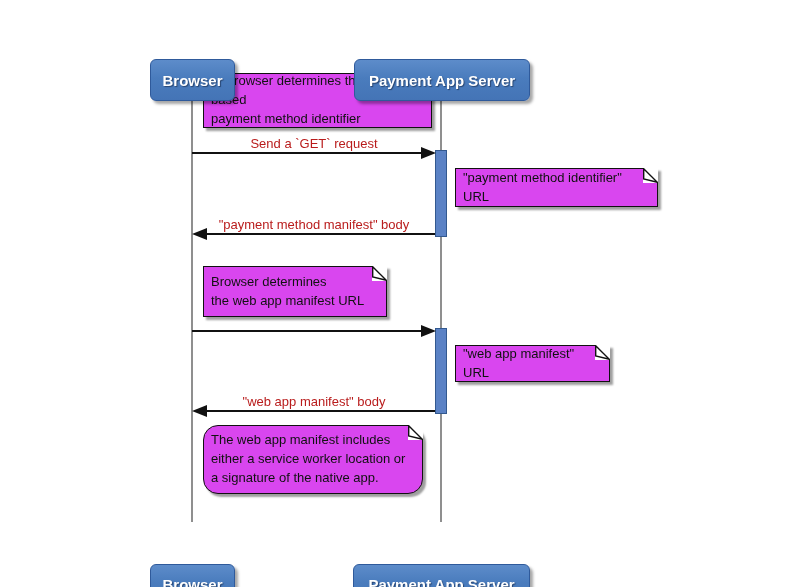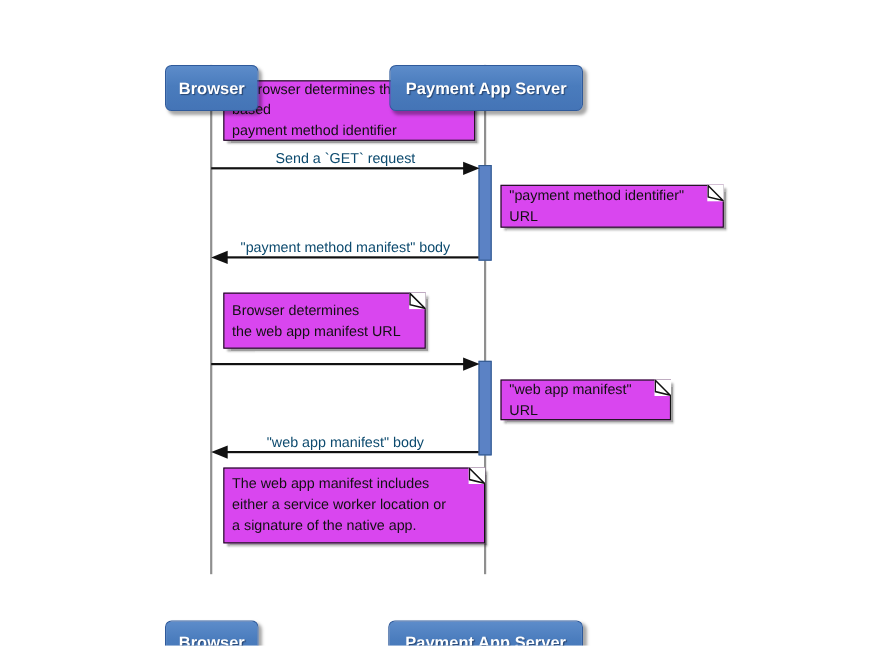--- a/index.html
+++ b/index.html
@@ -31,21 +31,21 @@
     border-top:6px solid transparent; border-bottom:6px solid transparent;
     border-left:15px solid #111;
   }
   .arrow-left {
     position:absolute; width:0; height:0;
     border-top:6px solid transparent; border-bottom:6px solid transparent;
     border-right:15px solid #111;
   }
   .msg-label {
     position:absolute; left:192px; width:244px; text-align:center;
-    font-size:13px; color:#0c4a6e; white-space:nowrap;
+    font-size:13px; color:#b91c1c; white-space:nowrap;
   }
   .note {
     position:absolute; background:#d946ef;
     border:1.4px solid #111; box-shadow:3px 3px 2px rgba(0,0,0,0.38);
     box-sizing:border-box;
     display:flex; align-items:center;
   }
   .note-text {
     padding:4px 7px; font-size:13px; color:#111;
     line-height:1.45; white-space:pre-line;
@@ -104,21 +104,21 @@
     </svg>
   </div>
 
   <div class="note" style="left:455px; top:345px; width:155px; height:37px;">
     <span class="note-text">"web app manifest" URL</span>
     <svg class="fold" viewBox="0 0 15 15">
       <path d="M0.7,0.7 L14.3,14.3 L0.7,11 Z" fill="#ffffff" stroke="#111" stroke-width="1.4"></path>
     </svg>
   </div>
 
-  <div class="note" style="left:203px; top:425px; width:238px; height:69px;">
+  <div class="note" style="left:203px; top:425px; width:220px; height:69px;border-radius:15px;">
     <span class="note-text">The web app manifest includes
 either a service worker location or
 a signature of the native app.</span>
     <svg class="fold" viewBox="0 0 15 15">
       <path d="M0.7,0.7 L14.3,14.3 L0.7,11 Z" fill="#ffffff" stroke="#111" stroke-width="1.4"></path>
     </svg>
   </div>
 
   <div class="actor" style="left:150px; top:17px; width:85px; height:42px;">
     <span>Browser</span>

